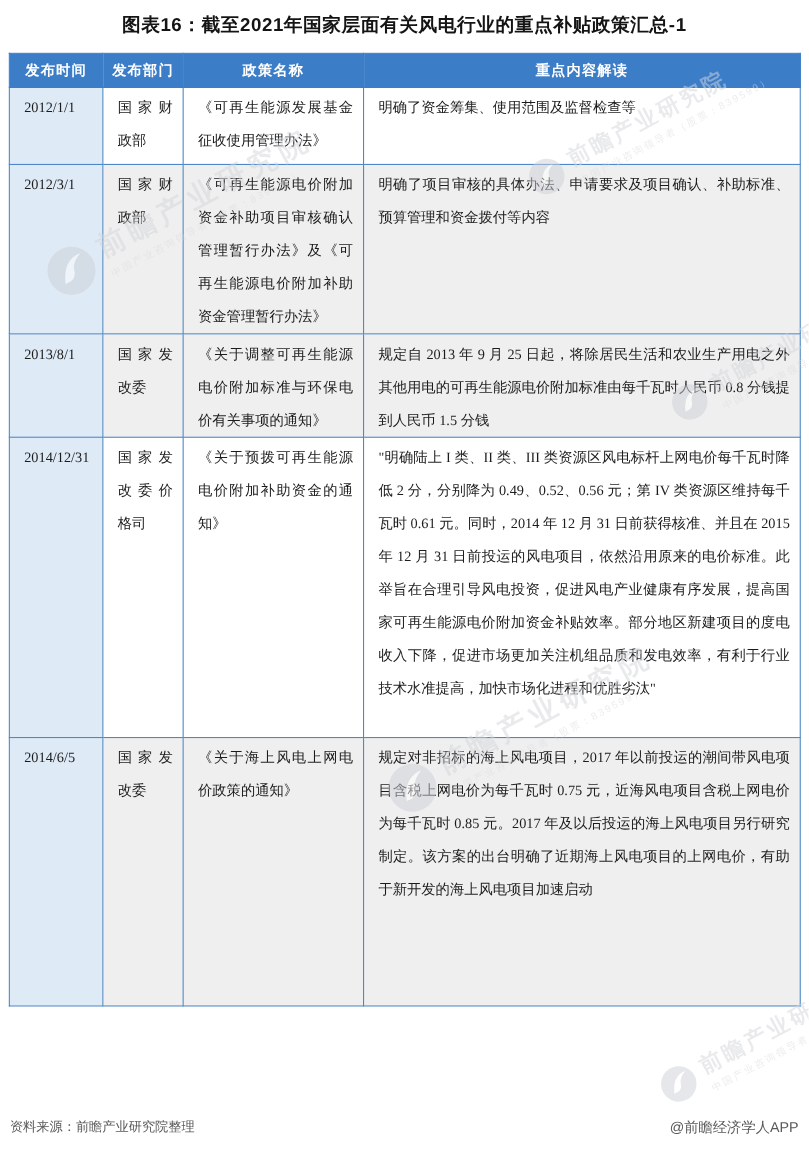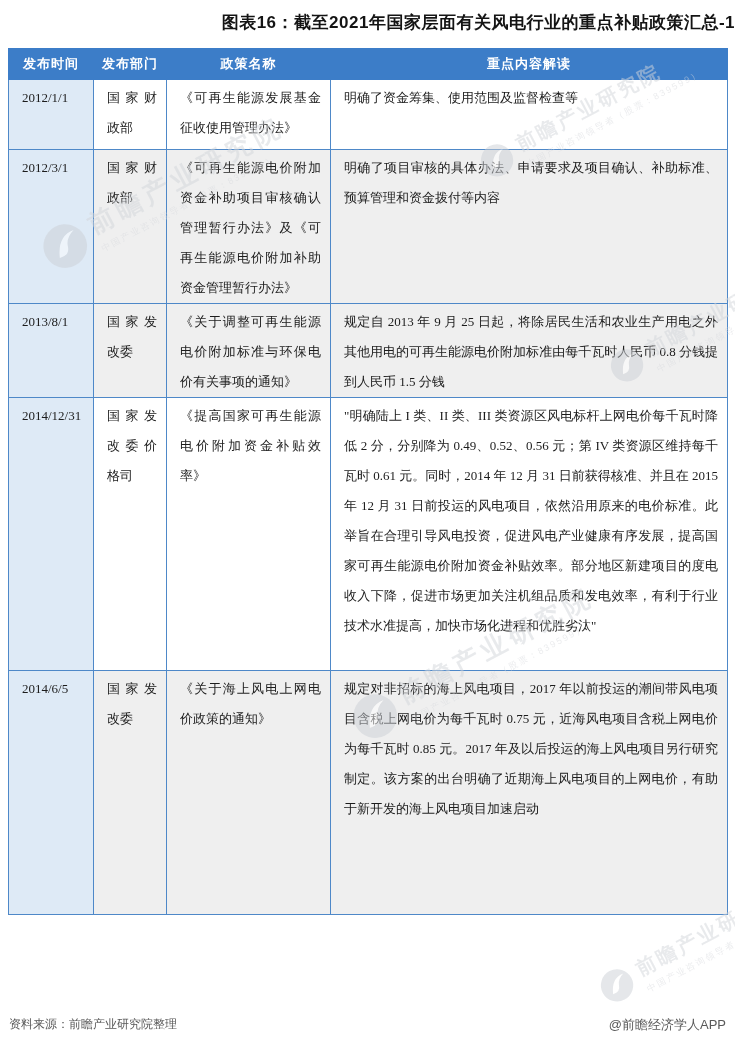--- a/index.html
+++ b/index.html
@@ -1,21 +1,21 @@
 <!DOCTYPE html>
 <html><head>
 <meta charset="utf-8">
 <style>
   html,body{margin:0;padding:0;}
   body{
     width:735px;height:1048px;position:relative;background:#ffffff;
     font-family:"Liberation Sans","DejaVu Sans",sans-serif;overflow:hidden;
   }
   .fig-title{
-    position:absolute;top:11px;left:0;width:735px;text-align:right;
+    position:absolute;top:11px;left:0;width:735px;text-align:center;
     font-size:17px;font-weight:bold;color:#141414;letter-spacing:.5px;
   }
   table.policy-table{
     position:absolute;left:8px;top:48px;width:719px;
     border-collapse:collapse;table-layout:fixed;z-index:1;
   }
   table.policy-table th{
     background:#3C7DC8;color:#ffffff;font-size:13px;font-weight:bold;
     height:30px;border:1px solid #3C7DC8;padding:0;text-align:center;
     font-family:"Liberation Sans","DejaVu Sans",sans-serif;letter-spacing:1px;
@@ -85,21 +85,21 @@
     </tr>
     <tr class="alt" style="height:72px">
       <td class="c-date">2013/8/1</td>
       <td class="c-dept">国家发改委</td>
       <td class="c-policy">《关于调整可再生能源电价附加标准与环保电价有关事项的通知》</td>
       <td class="c-content">规定自 2013 年 9 月 25 日起，将除居民生活和农业生产用电之外其他用电的可再生能源电价附加标准由每千瓦时人民币 0.8 分钱提到人民币 1.5 分钱</td>
     </tr>
     <tr style="height:273px">
       <td class="c-date">2014/12/31</td>
       <td class="c-dept">国家发改委价格司</td>
-      <td class="c-policy">《提高国家可再生能源电价附加资金补贴效率》</td>
+      <td class="c-policy">《关于预拨可再生能源电价附加补助资金的通知》</td>
       <td class="c-content">"明确陆上 I 类、II 类、III 类资源区风电标杆上网电价每千瓦时降低 2 分，分别降为 0.49、0.52、0.56 元；第 IV 类资源区维持每千瓦时 0.61 元。同时，2014 年 12 月 31 日前获得核准、并且在 2015 年 12 月 31 日前投运的风电项目，依然沿用原来的电价标准。此举旨在合理引导风电投资，促进风电产业健康有序发展，提高国家可再生能源电价附加资金补贴效率。部分地区新建项目的度电收入下降，促进市场更加关注机组品质和发电效率，有利于行业技术水准提高，加快市场化进程和优胜劣汰"</td>
     </tr>
     <tr class="alt" style="height:244px">
       <td class="c-date">2014/6/5</td>
       <td class="c-dept">国家发改委</td>
       <td class="c-policy">《关于海上风电上网电价政策的通知》</td>
       <td class="c-content">规定对非招标的海上风电项目，2017 年以前投运的潮间带风电项目含税上网电价为每千瓦时 0.75 元，近海风电项目含税上网电价为每千瓦时 0.85 元。2017 年及以后投运的海上风电项目另行研究制定。该方案的出台明确了近期海上风电项目的上网电价，有助于新开发的海上风电项目加速启动</td>
     </tr>
   </tbody>
 </table>

